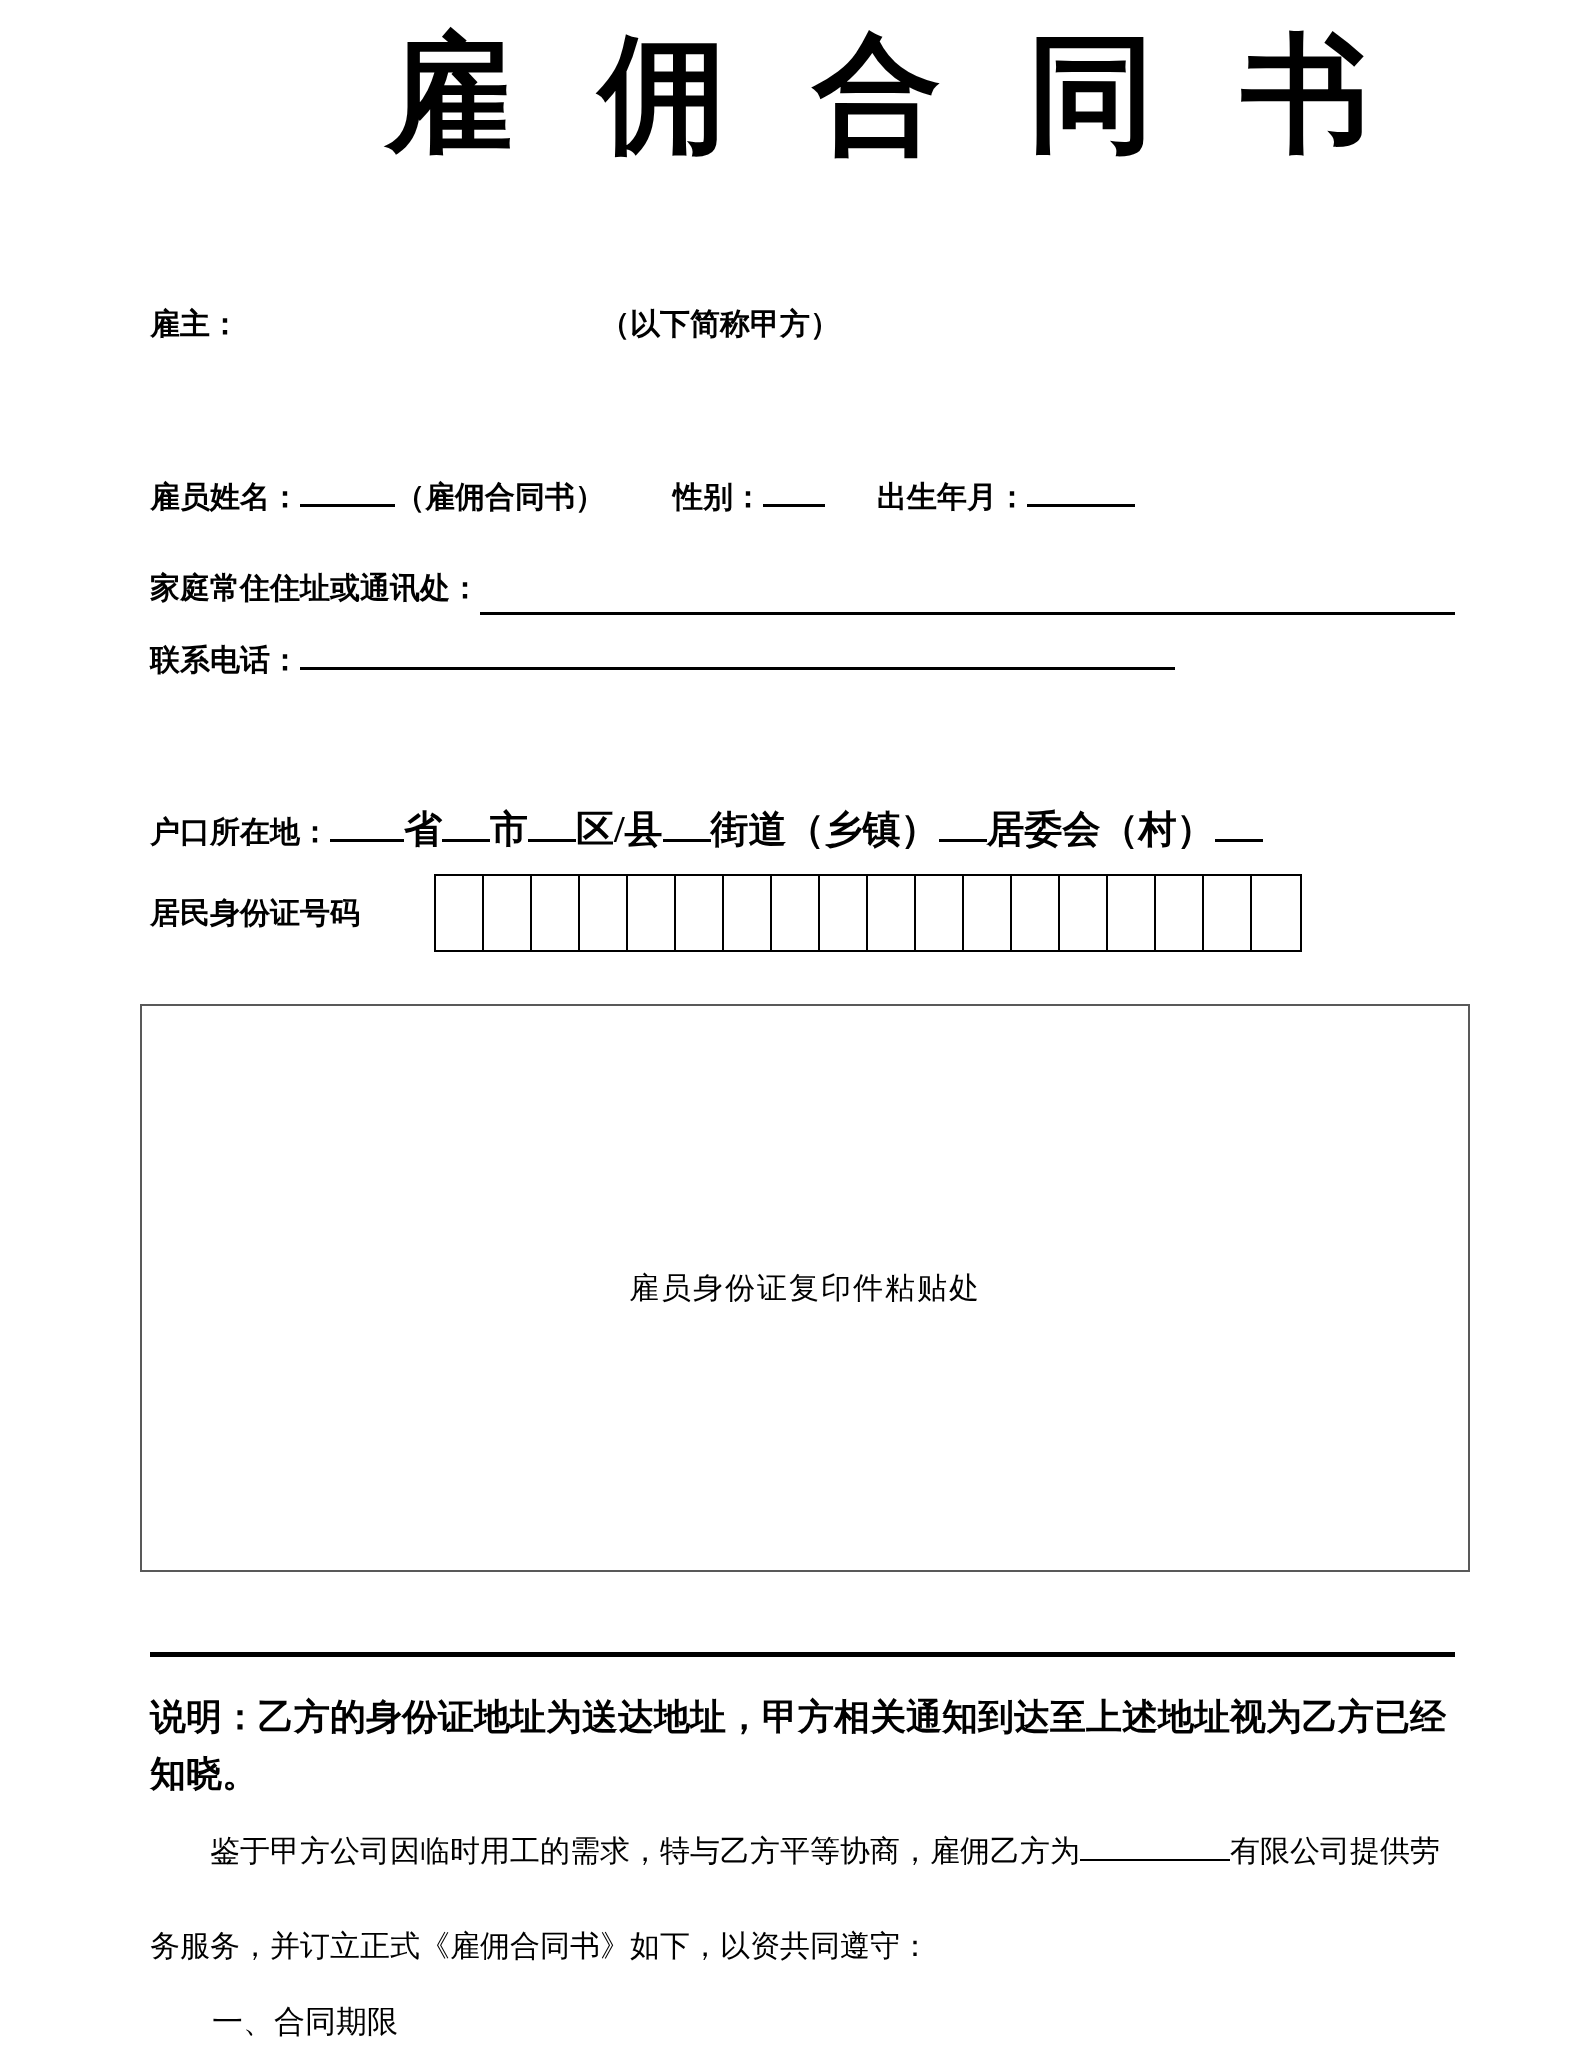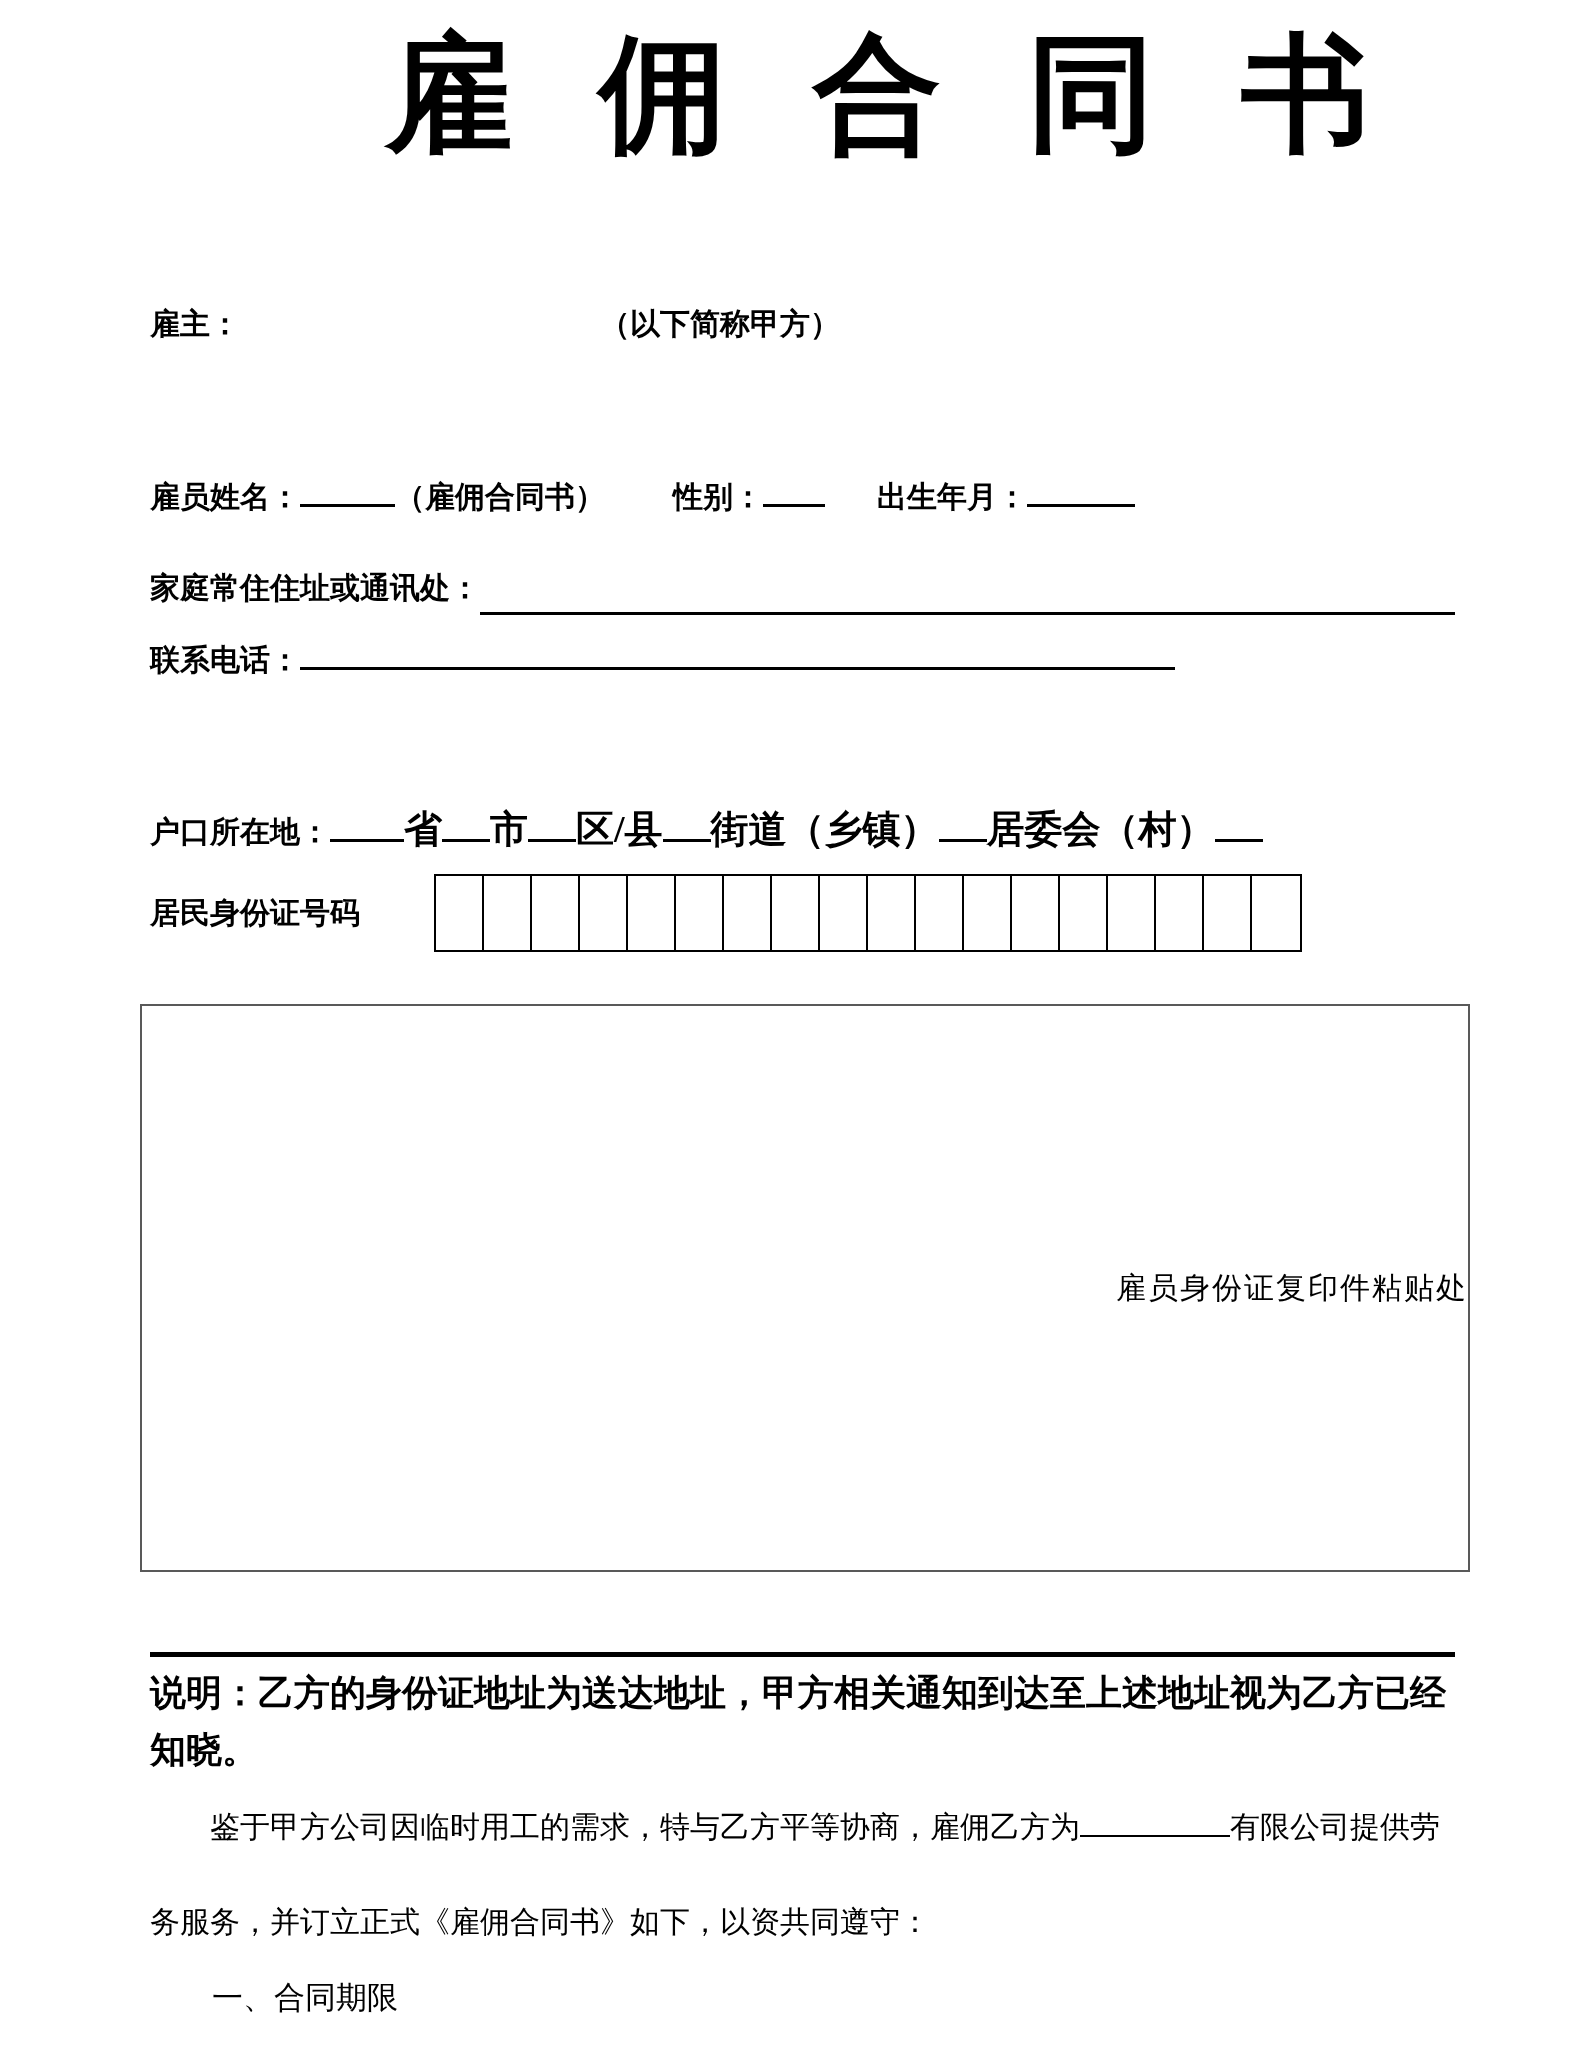--- a/index.html
+++ b/index.html
@@ -69,28 +69,28 @@
   .id-cell:last-child { border-right: none; }
 
   .paste-box {
     margin-top: 52px;
     margin-left: -10px;
     width: 1330px;
     height: 568px;
     border: 2px solid #595959;
     display: flex;
     align-items: center;
-    justify-content: flex-end;
+    justify-content: center;
   }
   .paste-box-label { font-size: 30px; font-weight: normal; letter-spacing: 2px; }
 
   .divider { margin-top: 80px; width: 1305px; height: 5px; background: #000; }
 
   .notice {
-    margin-top: 8px;
+    margin-top: 32px;
     font-size: 36px;
     font-weight: bold;
     line-height: 57px;
     width: 1305px;
   }
 
   .intro {
     font-size: 30px;
     line-height: 95px;
     width: 1305px;

